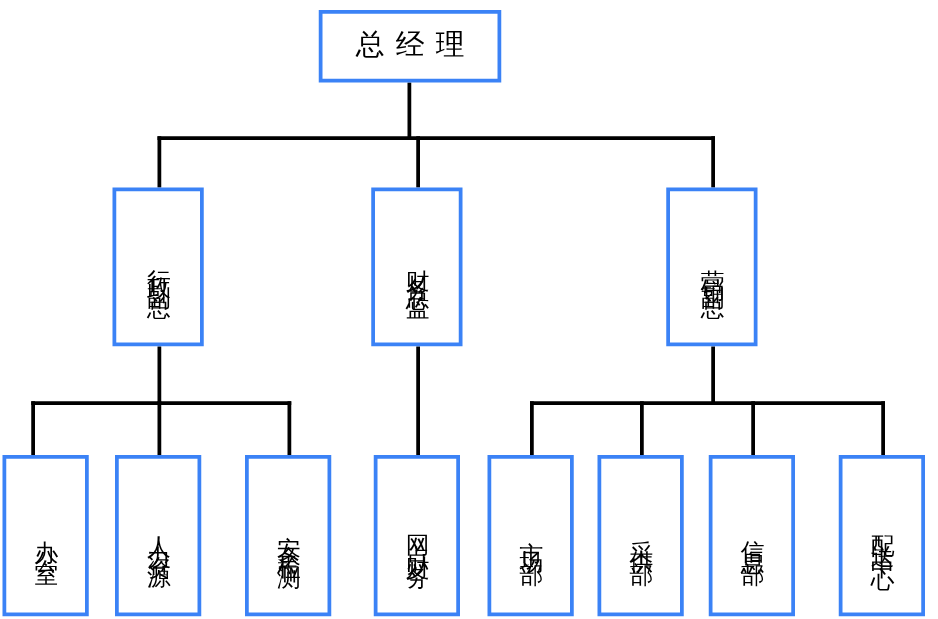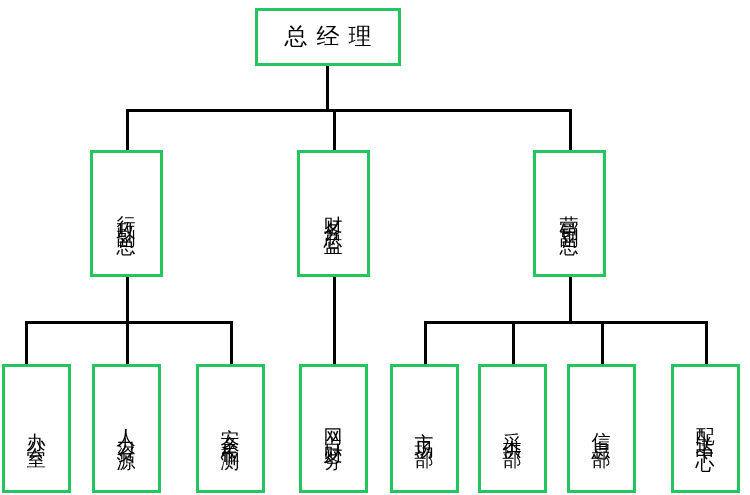--- a/index.html
+++ b/index.html
@@ -13,21 +13,21 @@
   #org-chart {
     position: relative;
     width: 750px;
     height: 495px;
     background: #ffffff;
     overflow: hidden;
   }
   .node {
     position: absolute;
     box-sizing: border-box;
-    border: 3px solid #22c55e;
+    border: 3px solid #3b82f6;
     background: #ffffff;
     display: flex;
     align-items: center;
     justify-content: center;
     color: #000000;
   }
   .node-label {
     display: block;
     text-align: center;
     color: #000000;

